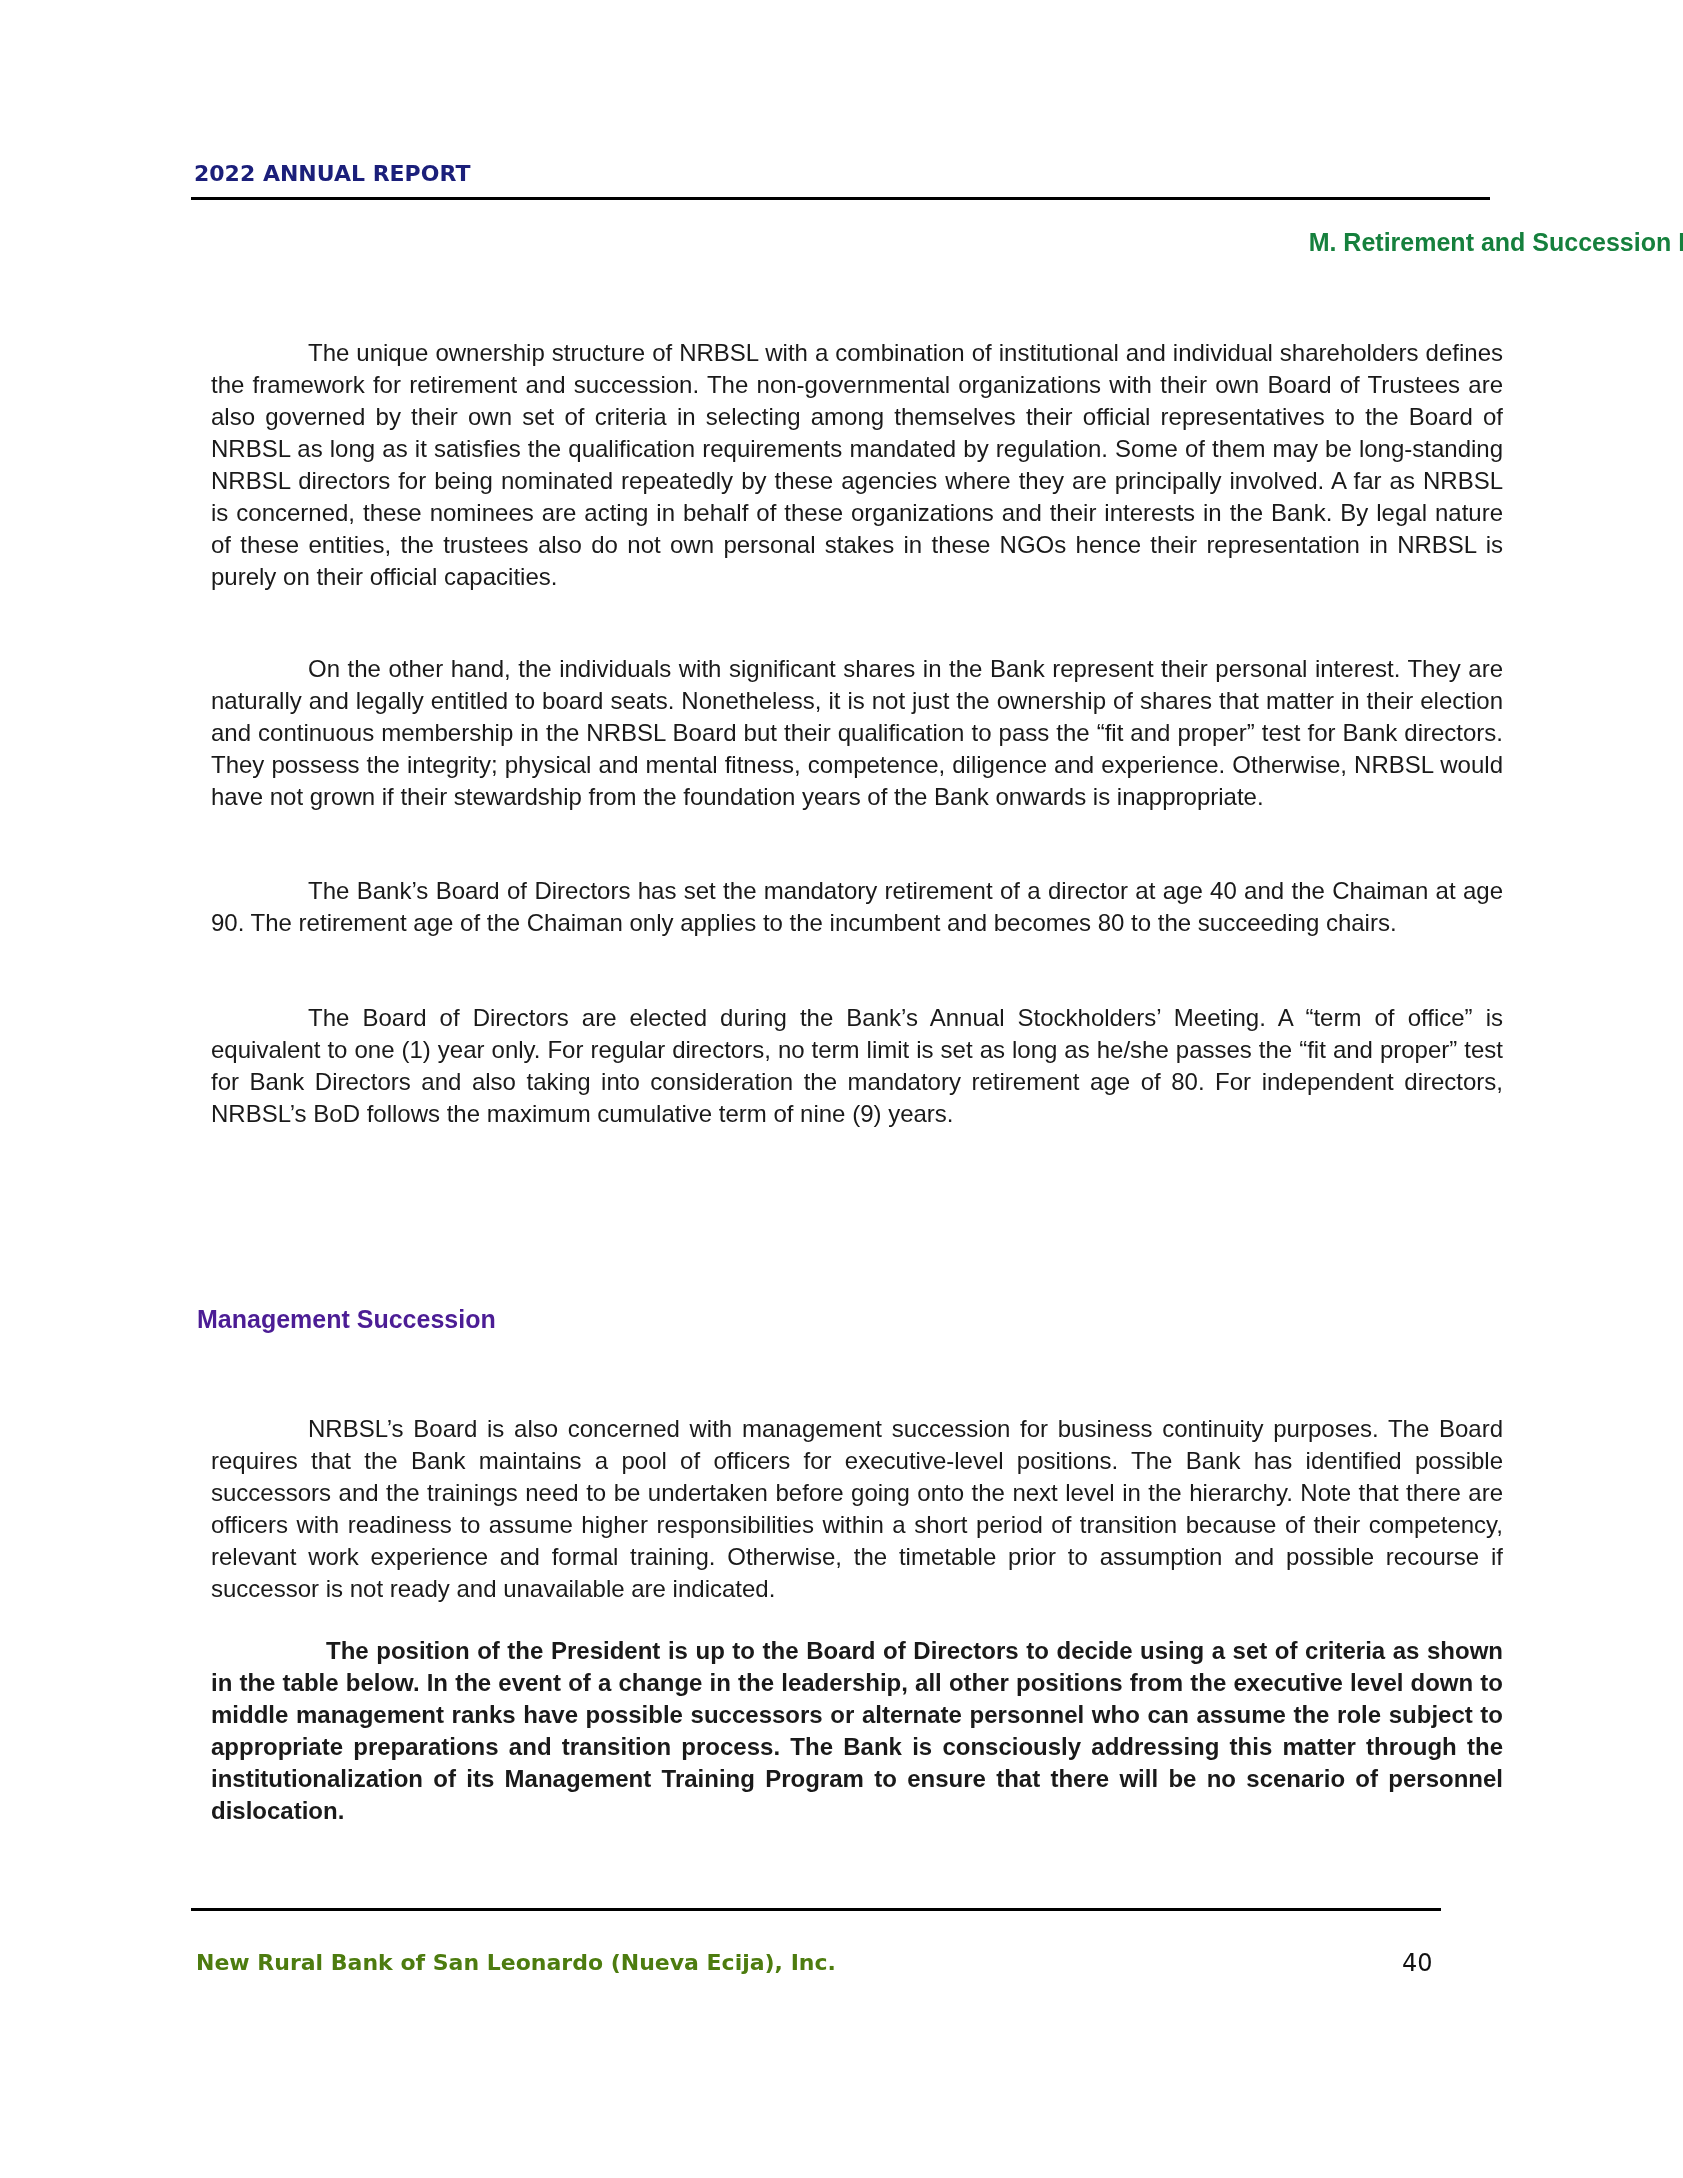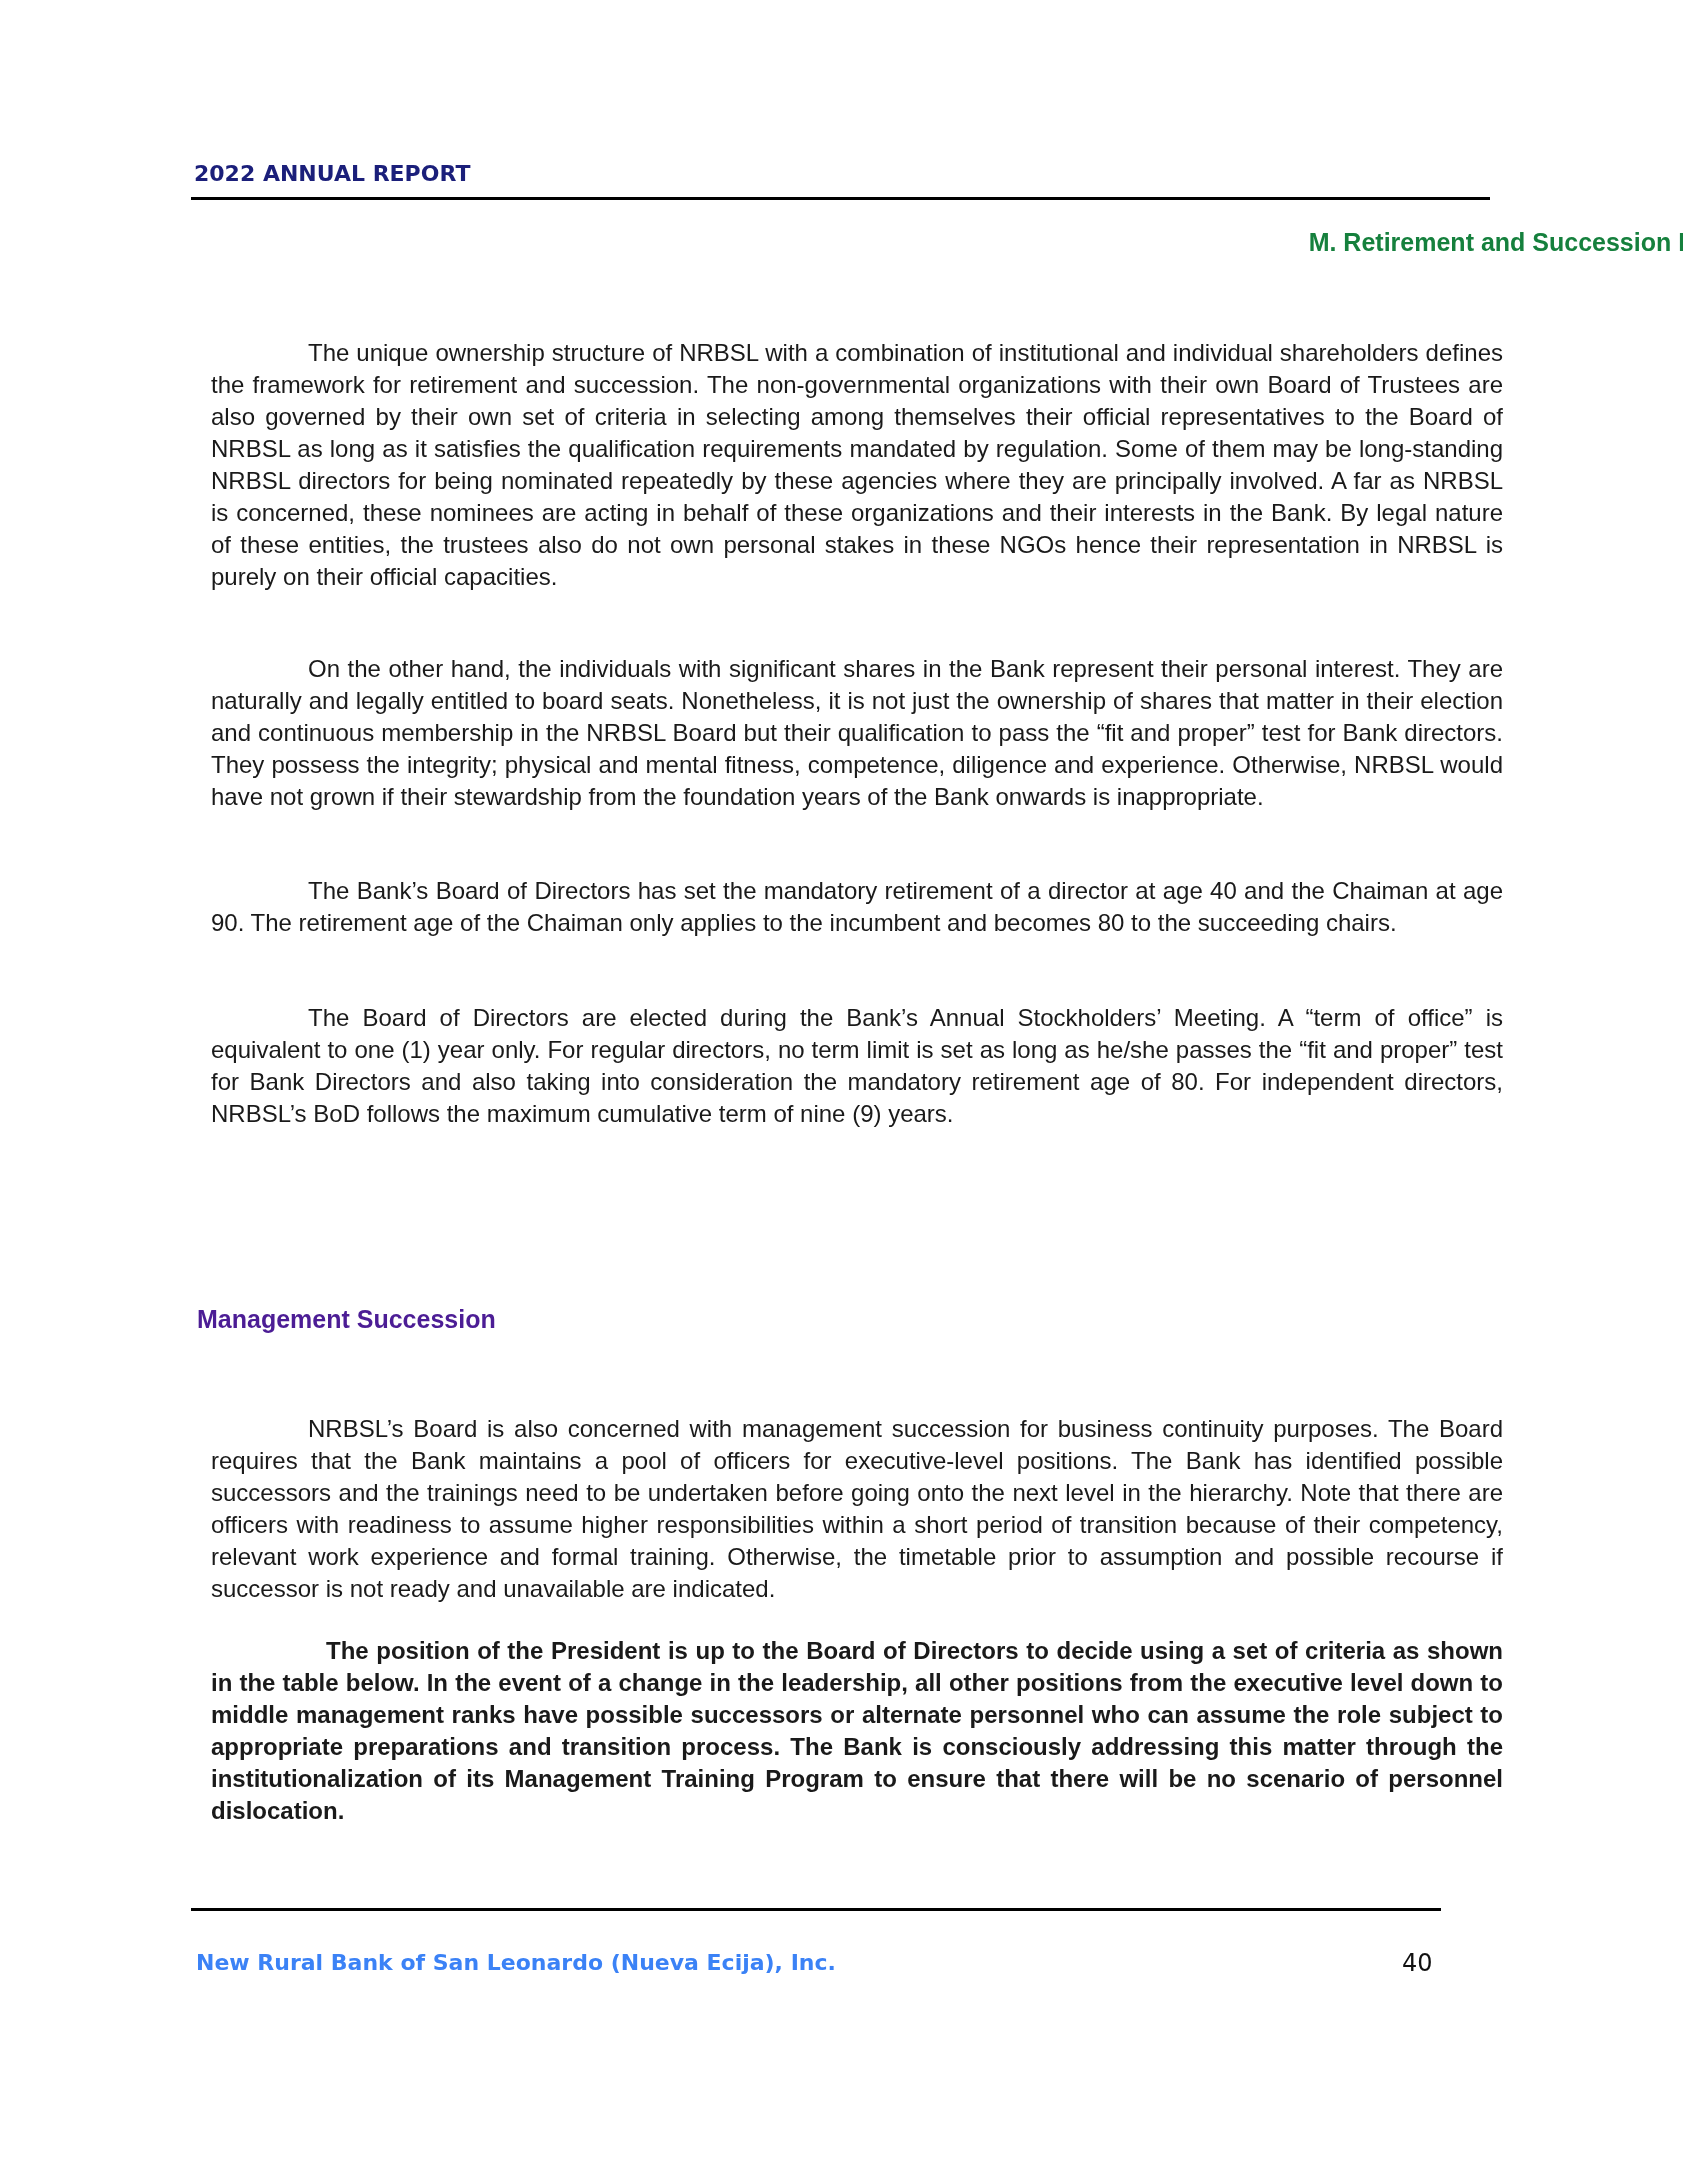--- a/index.html
+++ b/index.html
@@ -40,21 +40,21 @@
     }
 
     #p6 { top: 1399px; }
     #p7 { top: 1621px; font-weight: bold; }
 
     .footer-rule {
       position: absolute; left: 191px; top: 1908px; width: 1250px; height: 3px; background: #000;
     }
     .footer-org {
       position: absolute; left: 196px; top: 1950px;
-      font-family: "DejaVu Sans", sans-serif; font-weight: bold; font-size: 22px; color: #3b82f6;
+      font-family: "DejaVu Sans", sans-serif; font-weight: bold; font-size: 22px; color: #4d7c0f;
     }
     .footer-page {
       position: absolute; left: 1402px; top: 1949px;
       font-family: "DejaVu Sans", sans-serif; font-size: 24px; color: #111;
     }
   </style>
 </head>
 <body>
 
 <div class="page">

